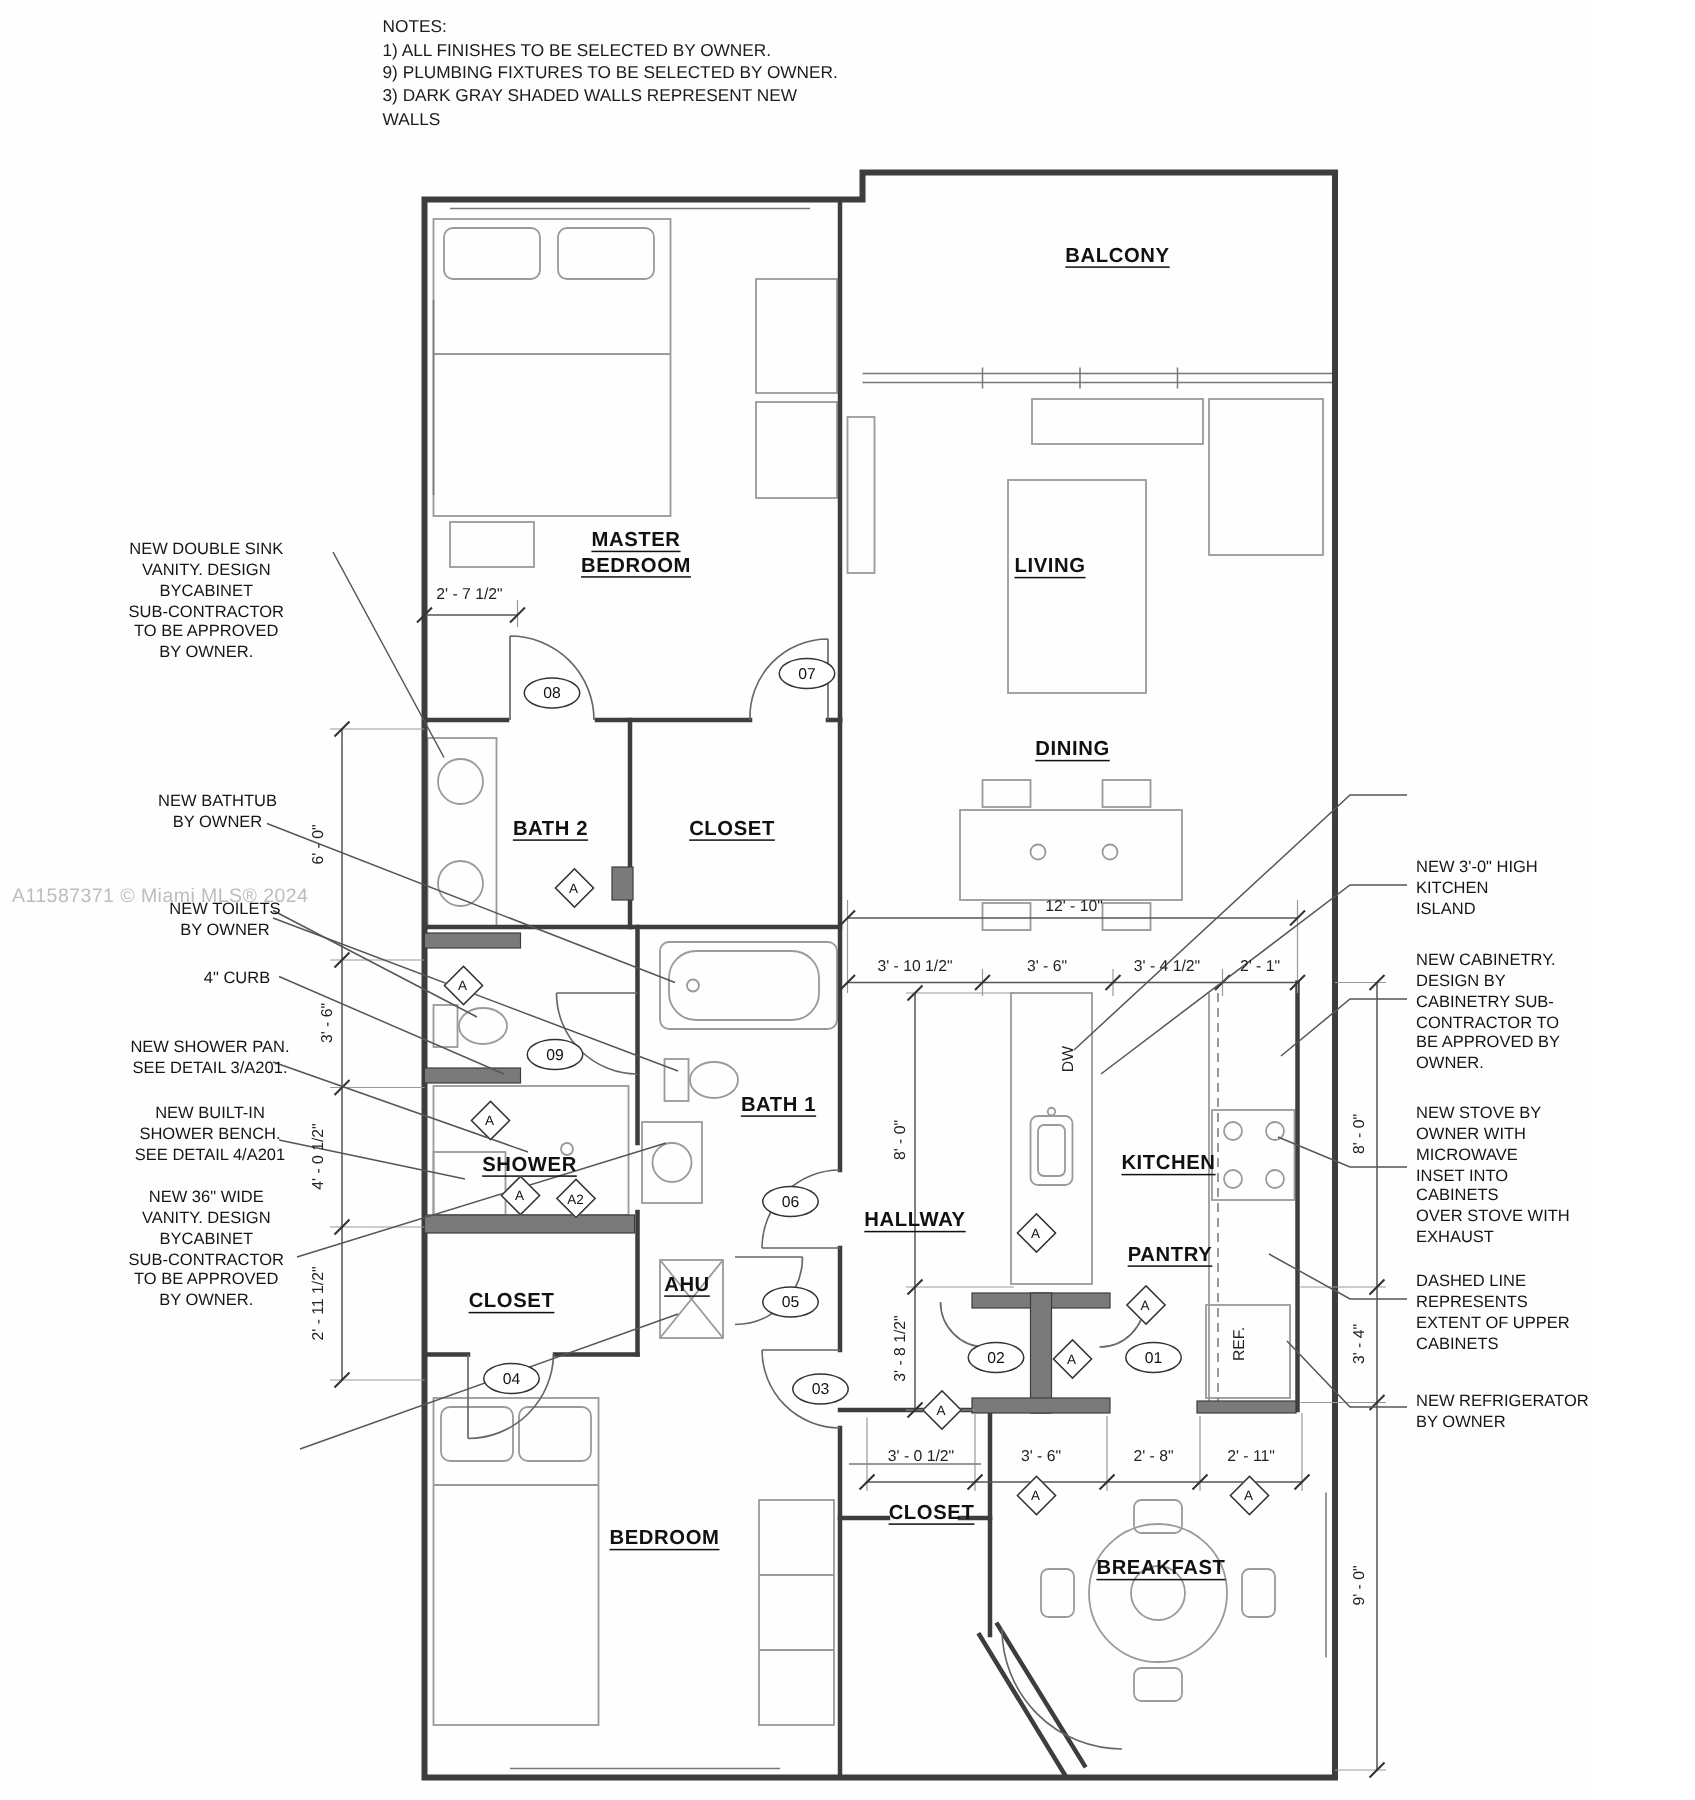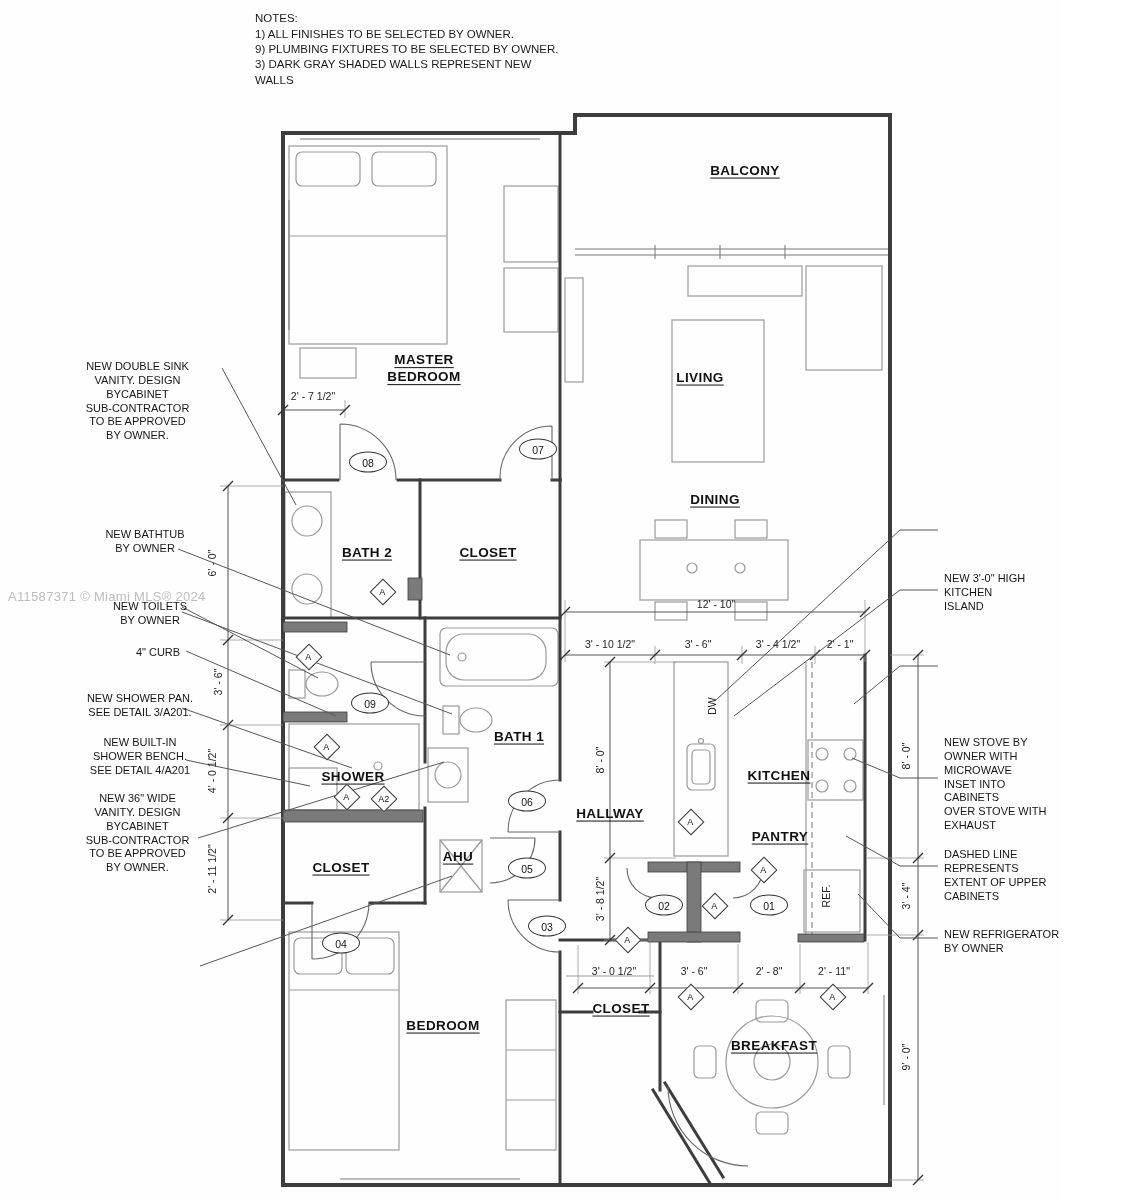--- a/index.html
+++ b/index.html
@@ -254,21 +254,21 @@
   <div class="t dim" style="left:614px;top:971px;">3' - 0 1/2"</div>
   <div class="t dim" style="left:694px;top:971px;">3' - 6"</div>
   <div class="t dim" style="left:769px;top:971px;">2' - 8"</div>
   <div class="t dim" style="left:834px;top:971px;">2' - 11"</div>
 
   <div class="tag" style="left:368px;top:462px;">08</div>
   <div class="tag" style="left:538px;top:449px;">07</div>
   <div class="tag" style="left:370px;top:703px;">09</div>
   <div class="tag" style="left:527px;top:801px;">06</div>
   <div class="tag" style="left:527px;top:868px;">05</div>
-  <div class="tag" style="left:341px;top:919px;margin-top:24px;">04</div>
+  <div class="tag" style="left:341px;top:919px;">04</div>
   <div class="tag" style="left:547px;top:926px;">03</div>
   <div class="tag" style="left:664px;top:905px;">02</div>
   <div class="tag" style="left:769px;top:905px;">01</div>
 
   <div class="dia" style="left:383px;top:592px;">
       <span>A</span>
     </div>
   <div class="dia" style="left:309px;top:657px;">
       <span>A</span>
     </div>
@@ -319,20 +319,26 @@
   <div class="t kn kn-l" style="left:55px;top:792px;width:165px;">NEW 36" WIDE
 VANITY. DESIGN
 BYCABINET
 SUB-CONTRACTOR
 TO BE APPROVED
 BY OWNER.</div>
 
   <div class="t kn kn-r" style="left:944px;top:572px;width:118px;">NEW 3'-0" HIGH
 KITCHEN
 ISLAND</div>
+  <div class="t kn kn-r" style="left:944px;top:634px;width:118px;">NEW CABINETRY.
+DESIGN BY
+CABINETRY SUB-
+CONTRACTOR TO
+BE APPROVED BY
+OWNER.</div>
   <div class="t kn kn-r" style="left:944px;top:736px;width:120px;">NEW STOVE BY
 OWNER WITH
 MICROWAVE
 INSET INTO
 CABINETS
 OVER STOVE WITH
 EXHAUST</div>
   <div class="t kn kn-r" style="left:944px;top:848px;width:120px;">DASHED LINE
 REPRESENTS
 EXTENT OF UPPER

